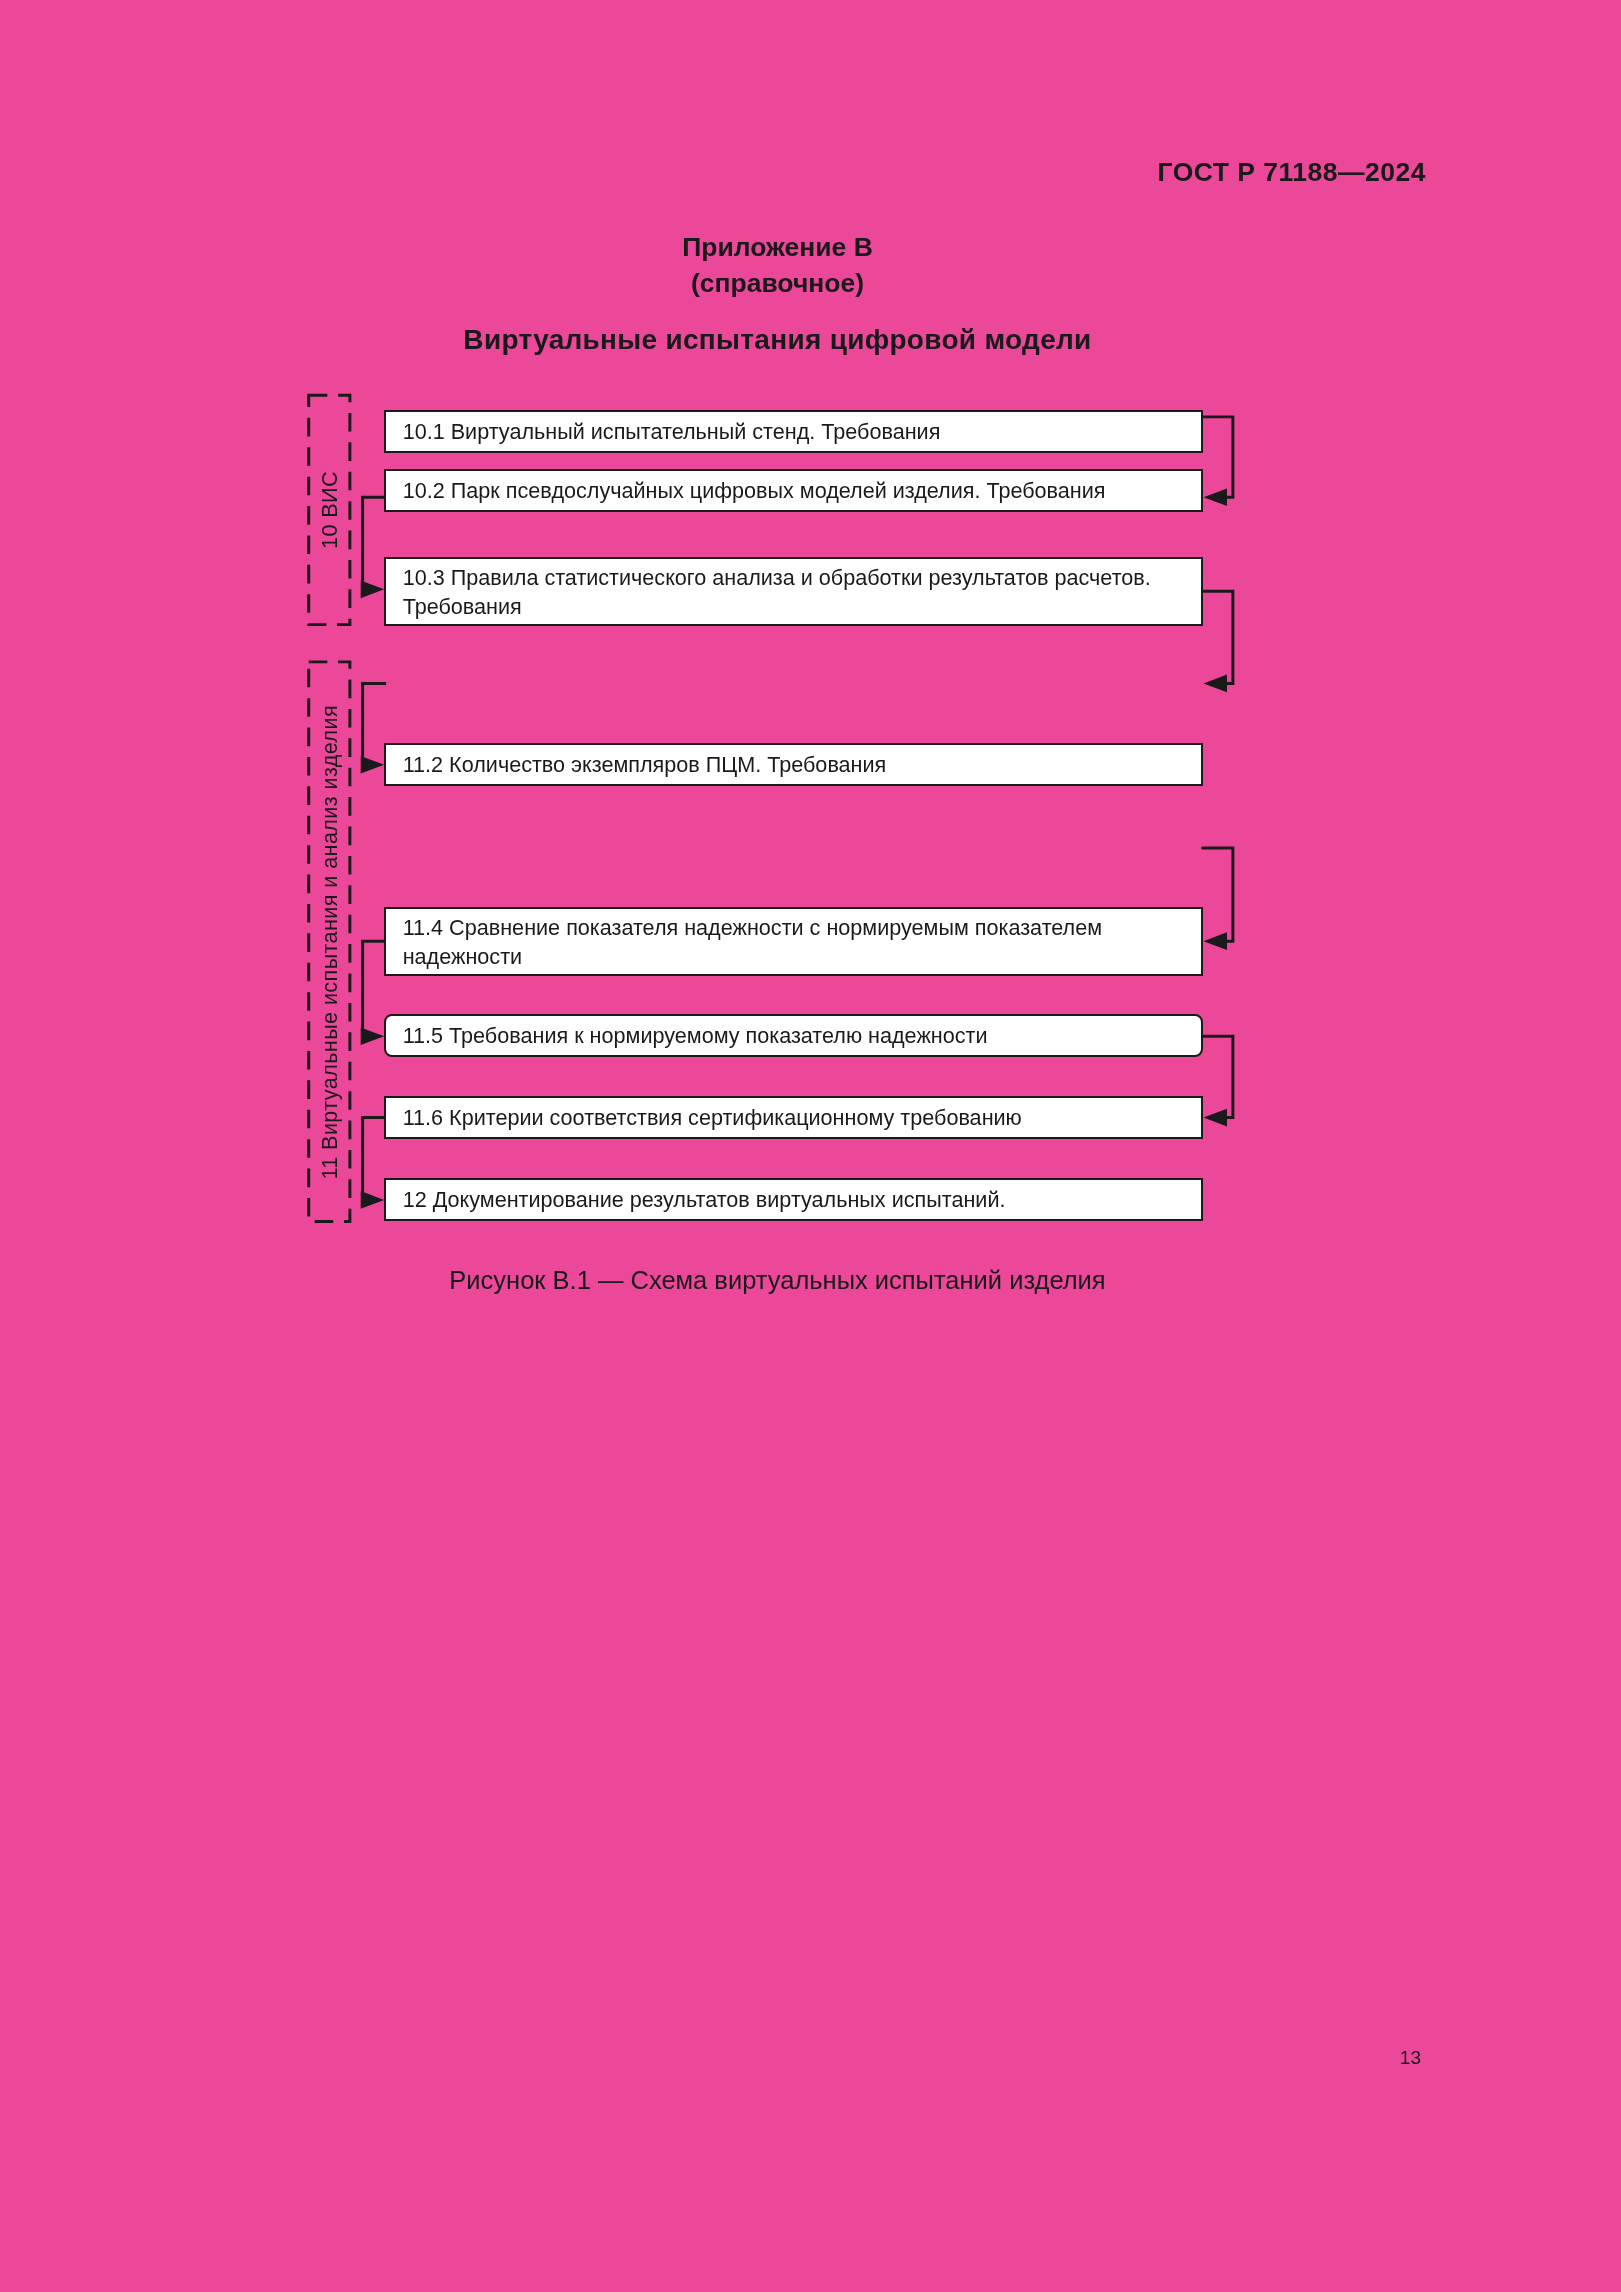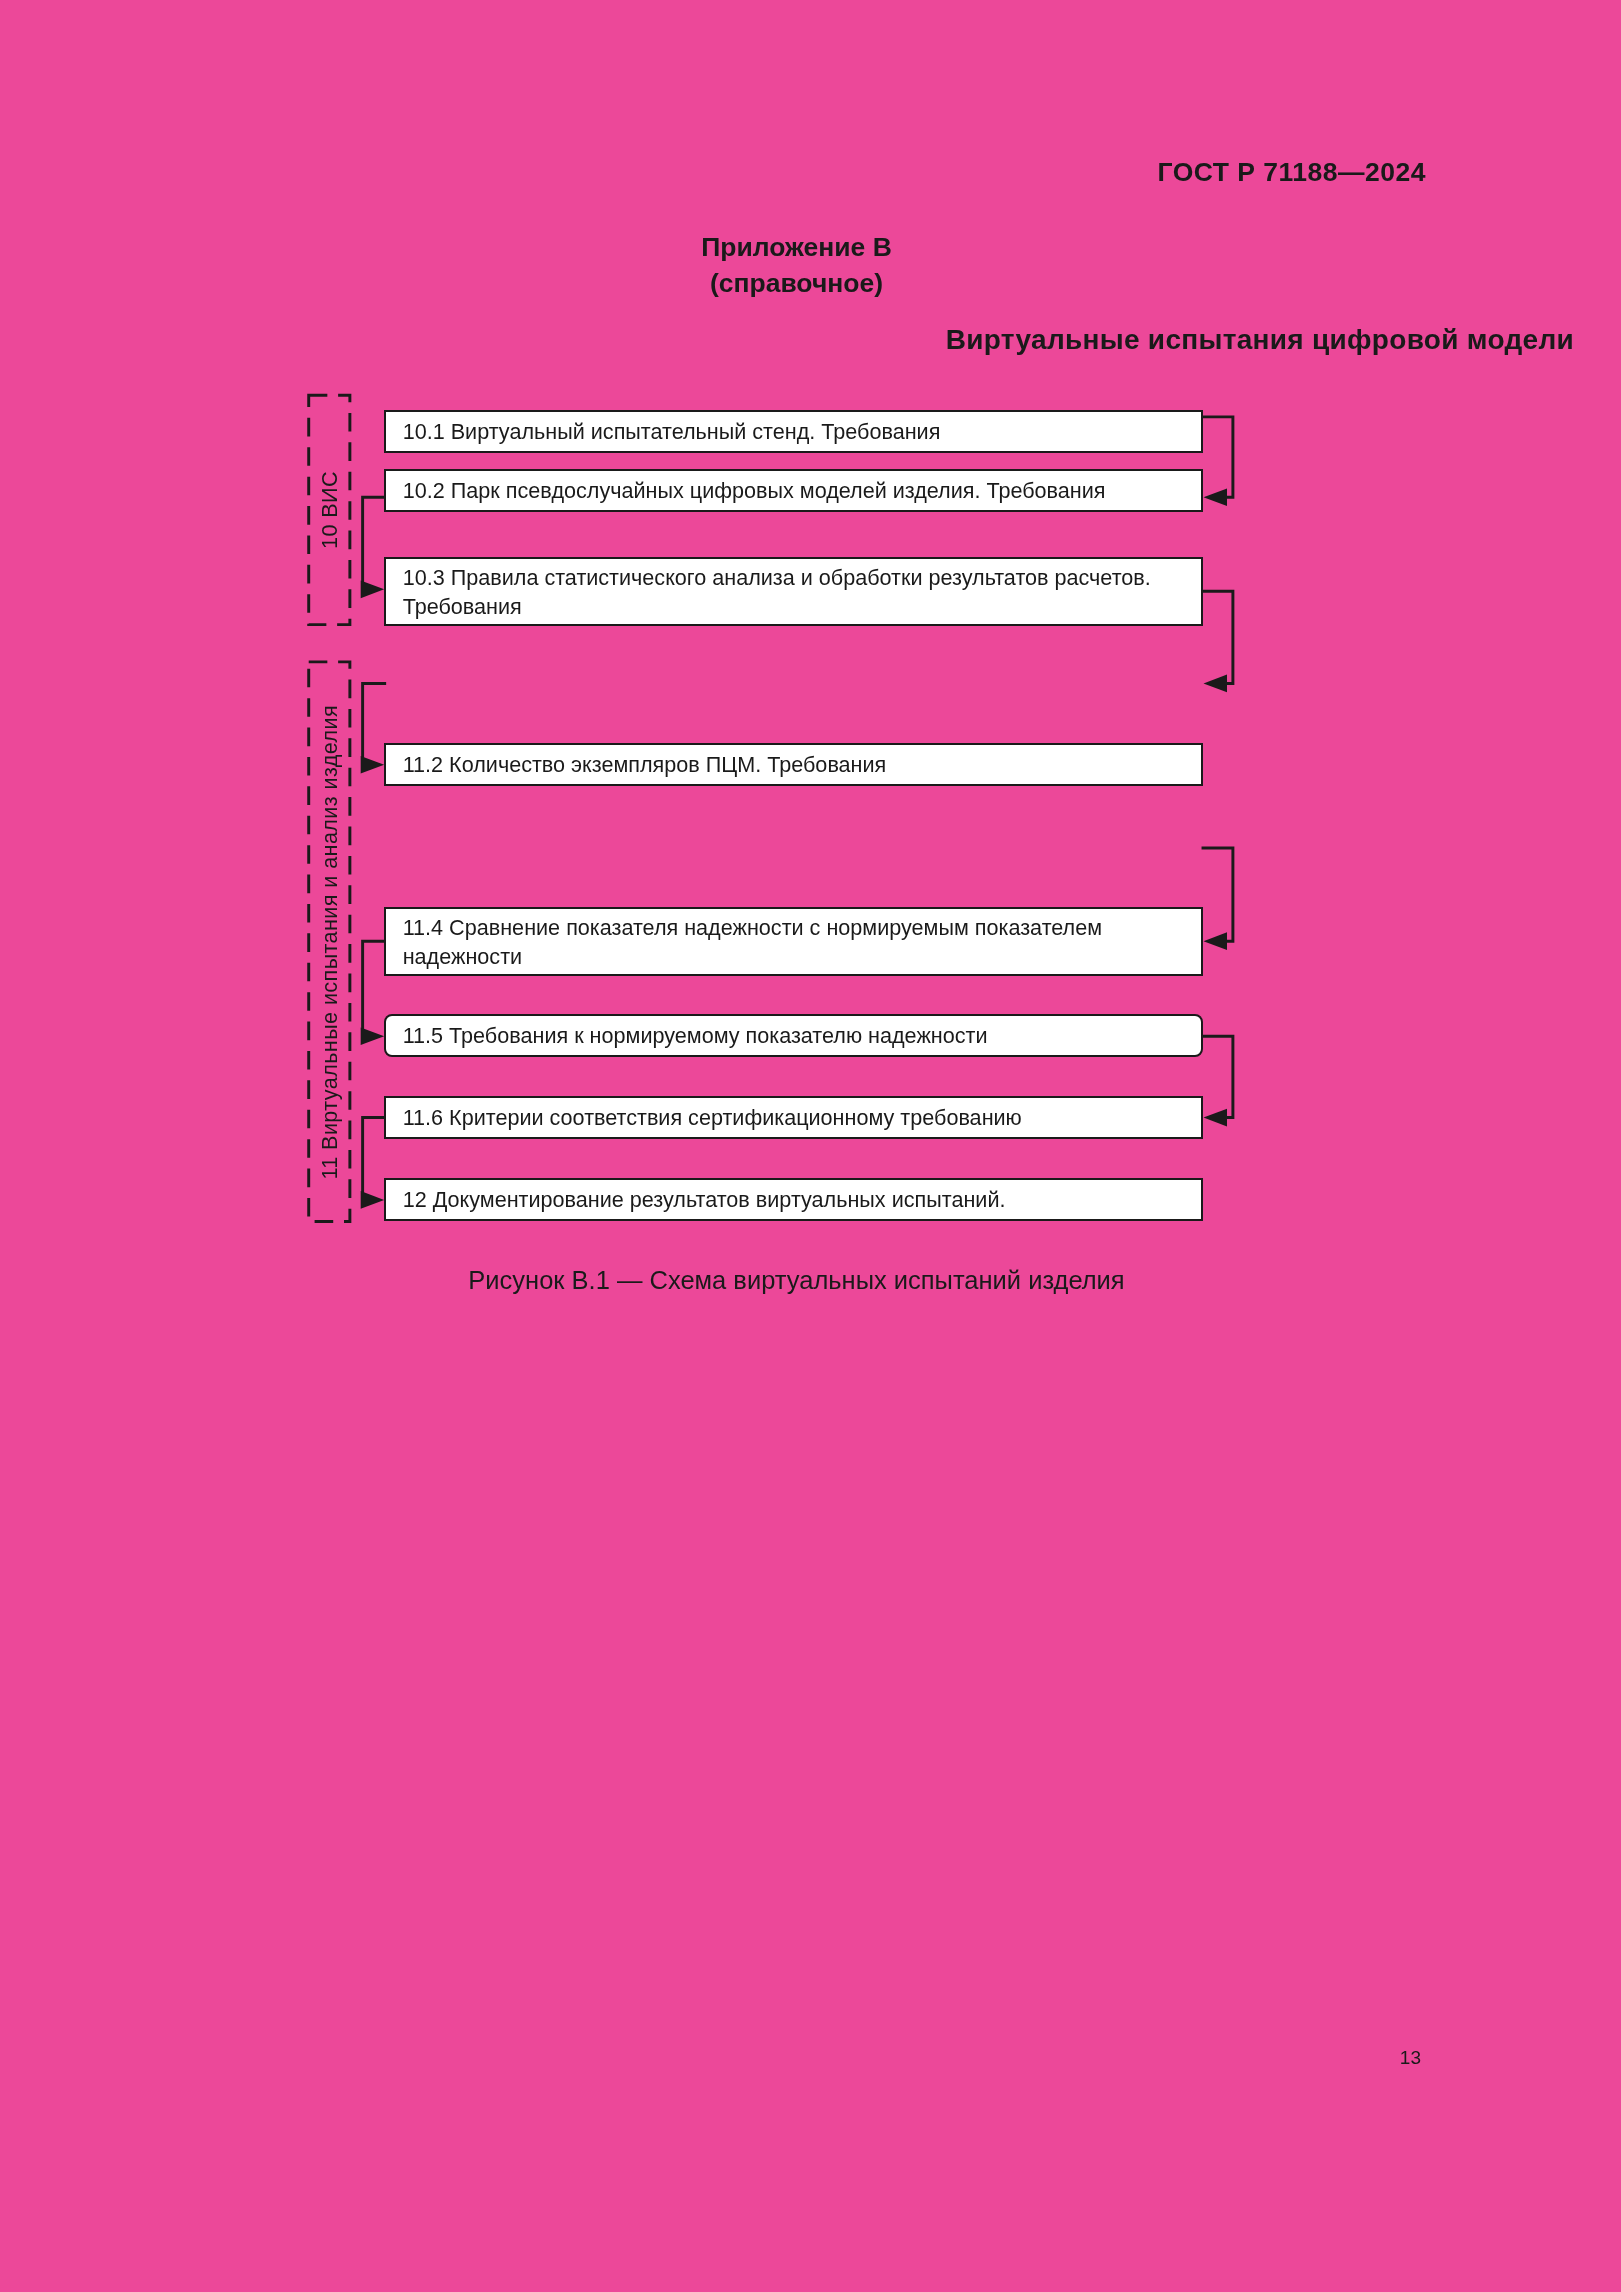--- a/index.html
+++ b/index.html
@@ -8,23 +8,23 @@
     width:1621px;height:2293px;
     background:#ec4899;
     font-family:"Liberation Sans", sans-serif;
     color:#1a1a1a;
     overflow:hidden;
   }
   .doc-header{
     position:absolute;top:157px;right:195px;
     font-size:26.5px;font-weight:bold;letter-spacing:0.5px;
   }
-  .center-col{position:absolute;left:0;width:1555px;text-align:center;margin-left:19px;}
+  .center-col{position:absolute;left:0;width:1555px;text-align:center;}
   .appendix{top:229px;font-size:26.5px;font-weight:bold;line-height:36px;}
-  .doc-title{top:324px;font-size:28px;font-weight:bold;letter-spacing:0.3px;text-align:right;}
+  .doc-title{top:324px;font-size:28px;font-weight:bold;letter-spacing:0.3px;}
   .caption{top:1266px;font-size:25.5px;}
   .page-number{position:absolute;top:2047px;right:200px;font-size:19px;}
 
   .fbox{
     position:absolute;left:384px;width:819px;
     box-sizing:border-box;border:2.9px solid #1a1a1a;background:#fff;
     display:flex;align-items:center;
     font-size:21.6px;line-height:29px;
     padding:2px 13.7px 2px 16.7px;
   }

